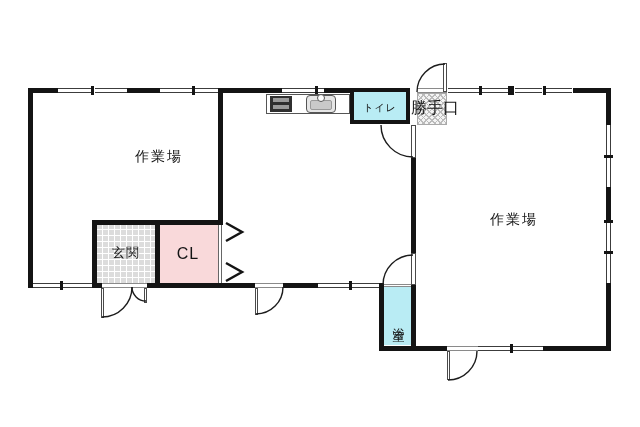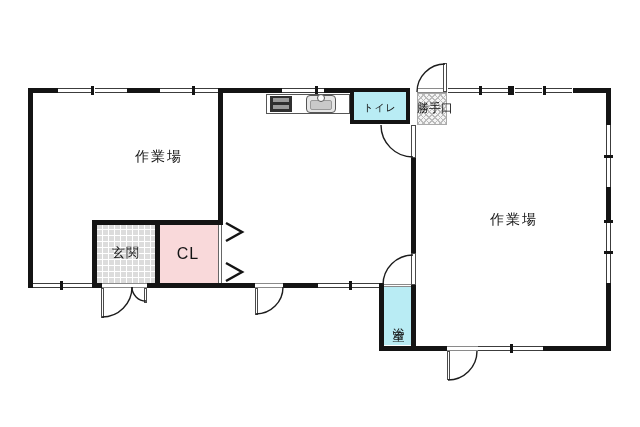--- a/index.html
+++ b/index.html
@@ -138,16 +138,16 @@
               background-size:16px 4px;background-position:3px 2px,3px 9px;background-repeat:no-repeat;"></div>
   <div class="abs" style="left:306px;top:95px;width:30px;height:18px;border:1.5px solid #555;border-radius:4px;background:#e6e6e6;"></div>
   <div class="abs" style="left:310px;top:100px;width:22px;height:10px;border:1px solid #999;border-radius:2px;background:#c9c9c9;"></div>
   <div class="abs" style="left:317px;top:94px;width:8px;height:8px;border:1.5px solid #555;border-radius:50%;background:#fff;"></div>
 
   <span class="lbl" style="left:159px;top:157px;">作業場</span>
   <span class="lbl" style="left:514px;top:220px;">作業場</span>
   <span class="lbl" style="left:126px;top:253px;font-size:13px;letter-spacing:1px;">玄関</span>
   <span class="lbl" style="left:188px;top:254px;font-size:16px;letter-spacing:1px;">CL</span>
   <span class="lbl" style="left:380px;top:108px;font-size:10px;letter-spacing:1px;">トイレ</span>
-  <span class="lbl" style="left:435px;top:108px;font-size:12px;letter-spacing:0;">勝手口</span>
+  <span class="lbl" style="left:435px;top:108px;font-size:16px;letter-spacing:0;">勝手口</span>
   <span class="lbl" style="left:398px;top:320px;font-size:12px;letter-spacing:2px;writing-mode:vertical-rl;">浴室</span>
 
 </div>
 
 </body></html>

